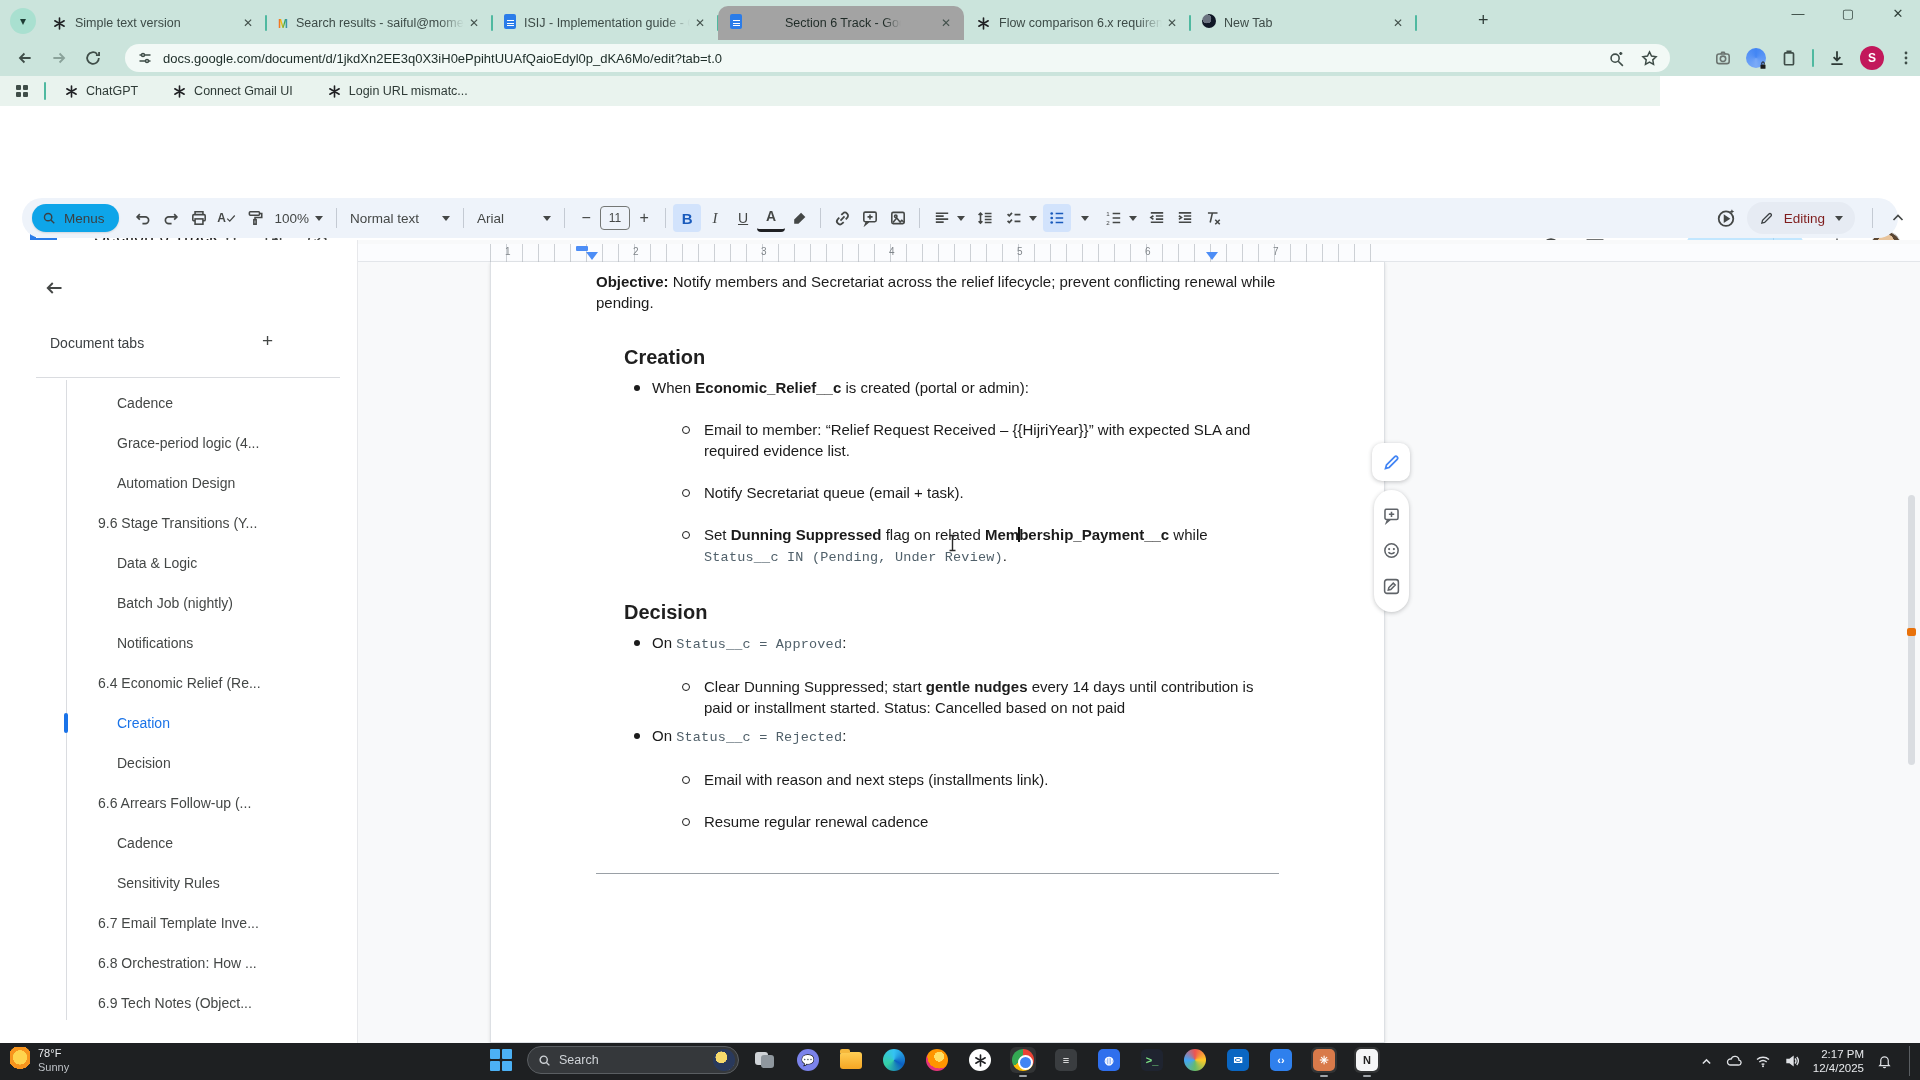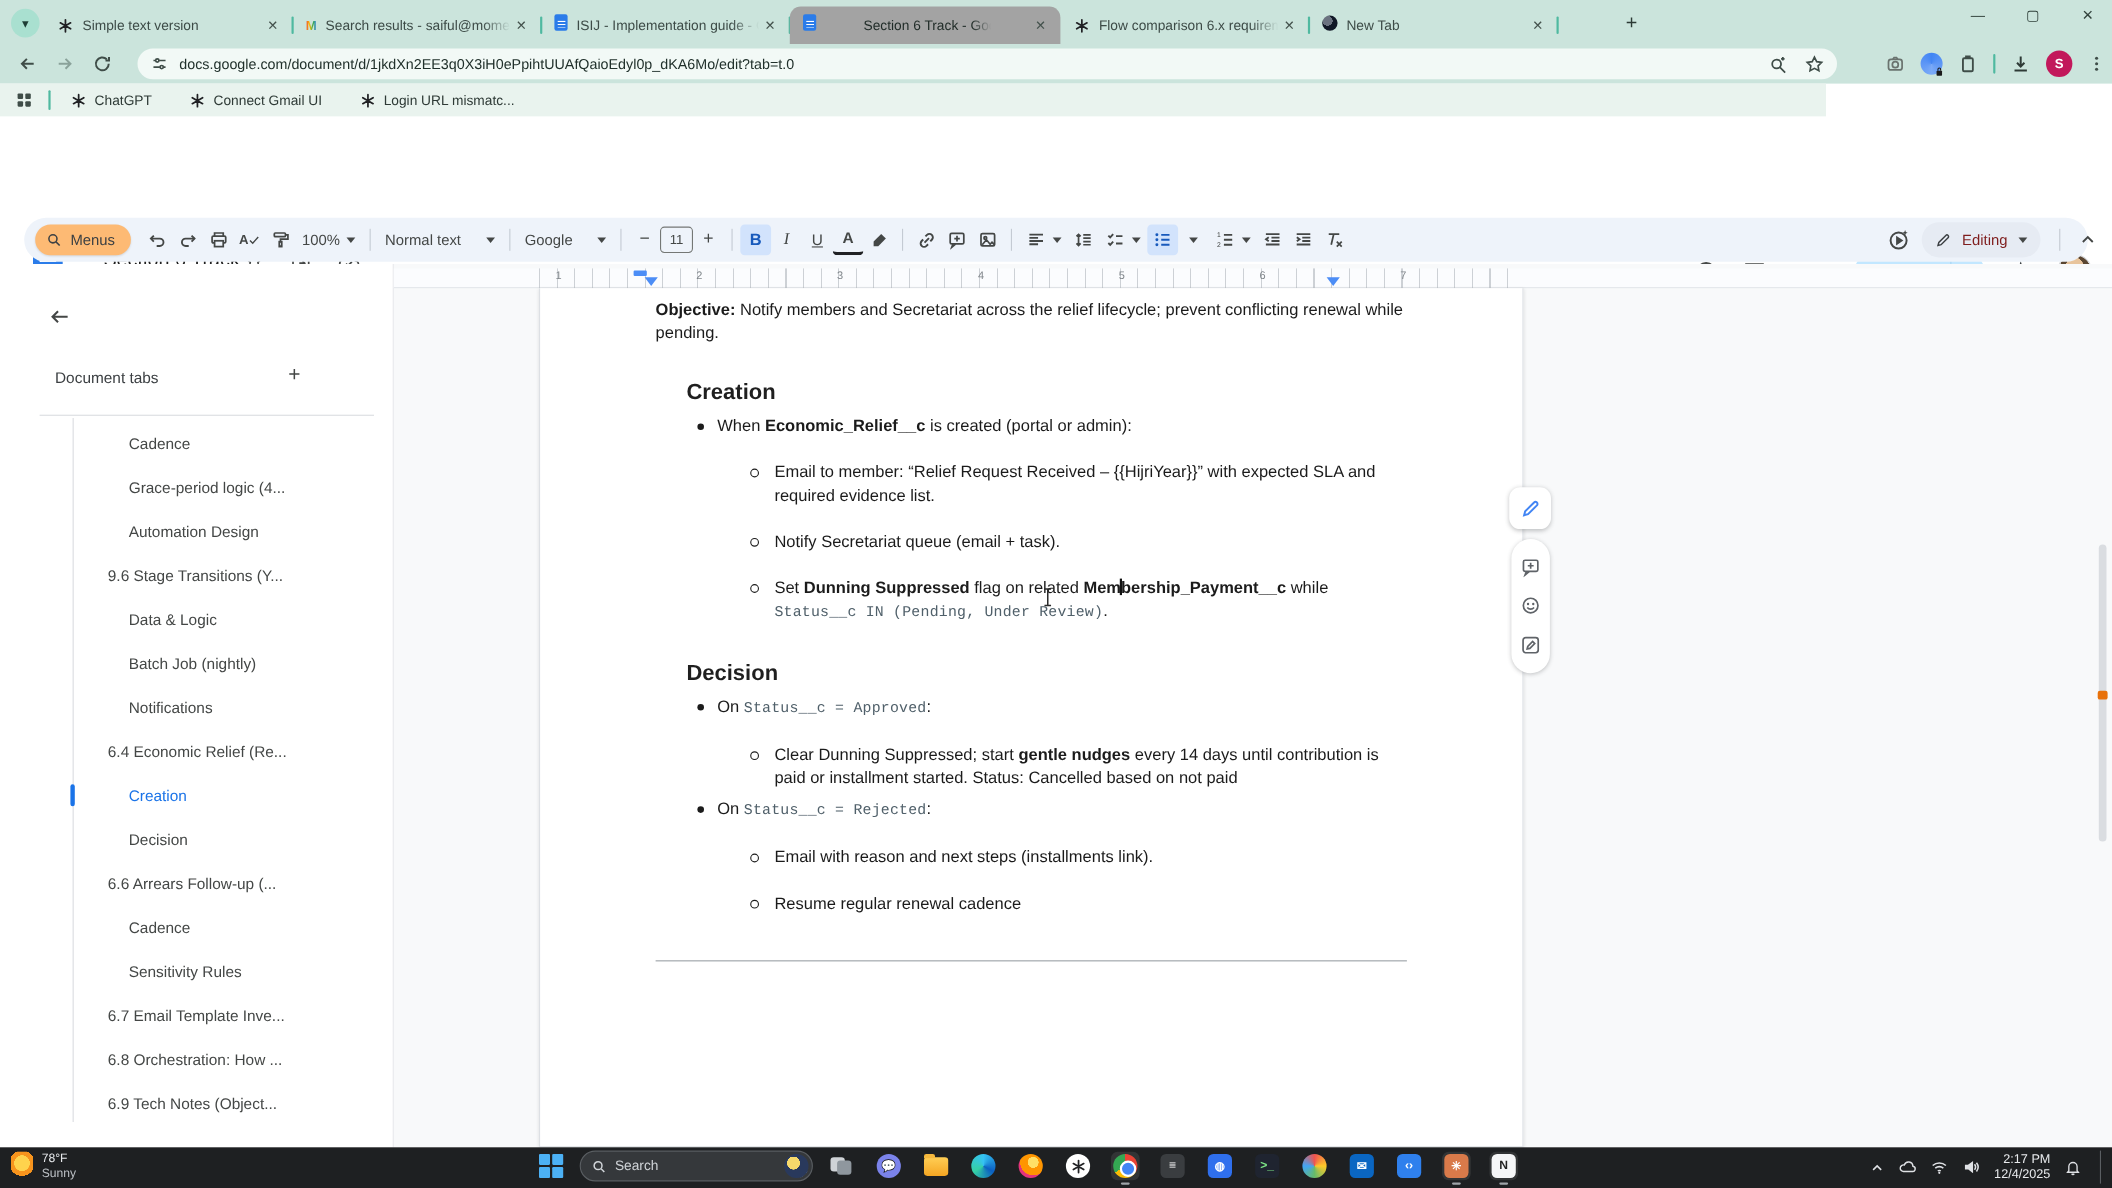--- a/index.html
+++ b/index.html
@@ -44,21 +44,21 @@
   .share-pill { display:flex; align-items:center; gap:8px; background:var(--share,#c2e7ff); color:#08314f; border-radius:19px; height:38px; padding:0 12px 0 16px; font-size:14px; font-weight:600; }
   .share-div { width:1px; height:38px; background:#a8d4f2; margin:0 2px; }
   .avatar-photo { width:32px; height:32px; border-radius:50%; background:radial-gradient(circle at 50% 34%, #e8c49c 0 32%, #5a4632 33% 52%, #f2f4f6 53%); border:1px solid #d5d7da; }
 
   
   .toolbar { position:absolute; left:22px; top:198px; width:1876px; height:40px; background:#eef3fa; border-radius:21px; display:flex; align-items:center; padding:0 10px; color:#444746; }
   .tb { display:flex; align-items:center; justify-content:center; min-width:28px; height:28px; border-radius:4px; }
   .tb.txt { font-size:13.5px; padding:0 6px; gap:6px; }
   .tb.activechip { background:var(--chip,#d2e3fc); color:#185abc; }
   .tbsep { width:1px; height:20px; background:#c4cad3; margin:0 7px; }
-  .menus-pill { background:#fdba74; border-radius:14px; height:28px; display:flex; align-items:center; gap:8px; padding:0 14px 0 10px; box-shadow:0 1px 2px rgba(0,0,0,.12); font-size:13.5px; color:#3c4043; margin-right:10px; }
+  .menus-pill { background:#0ea5e9; border-radius:14px; height:28px; display:flex; align-items:center; gap:8px; padding:0 14px 0 10px; box-shadow:0 1px 2px rgba(0,0,0,.12); font-size:13.5px; color:#3c4043; margin-right:10px; }
   .caret-dn { width:0; height:0; border-left:4px solid transparent; border-right:4px solid transparent; border-top:5px solid #444746; display:inline-block; }
   .fontsize-box { border:1px solid #747775; border-radius:4px; width:30px; height:24px; display:flex; align-items:center; justify-content:center; font-size:12px; }
   .bold-b { font-weight:800; font-size:15px; }
   .ital { font-style:italic; font-family:"Liberation Serif",serif; font-size:15px; }
   .undl { text-decoration:underline; font-size:14px; }
   .a-color { font-size:14px; font-weight:600; border-bottom:3px solid #202124; line-height:15px; }
   .tb-right { position:absolute; right:14px; top:202px; display:flex; align-items:center; gap:10px; color:#444746; }
   .editing-pill { display:flex; align-items:center; gap:10px; background:#e6ebf3; border-radius:16px; height:32px; padding:0 12px; font-size:13.5px; color:#7f1d1d; }
 
   
@@ -429,21 +429,21 @@
         <span>100%</span>
         <span class="caret-dn"></span>
       </span>
     <span class="tbsep"></span>
     <span class="tb txt" style="min-width:112px;justify-content:space-between">
         <span>Normal text</span>
         <span class="caret-dn"></span>
       </span>
     <span class="tbsep"></span>
     <span class="tb txt" style="min-width:86px;justify-content:space-between">
-        <span>Google</span>
+        <span>Arial</span>
         <span class="caret-dn"></span>
       </span>
     <span class="tbsep"></span>
     <span class="tb" style="font-size:16px">−</span>
     <span class="fontsize-box">11</span>
     <span class="tb" style="font-size:16px">+</span>
     <span class="tbsep"></span>
     <span class="tb activechip bold-b">B</span>
     <span class="tb ital">I</span>
     <span class="tb undl">U</span>

